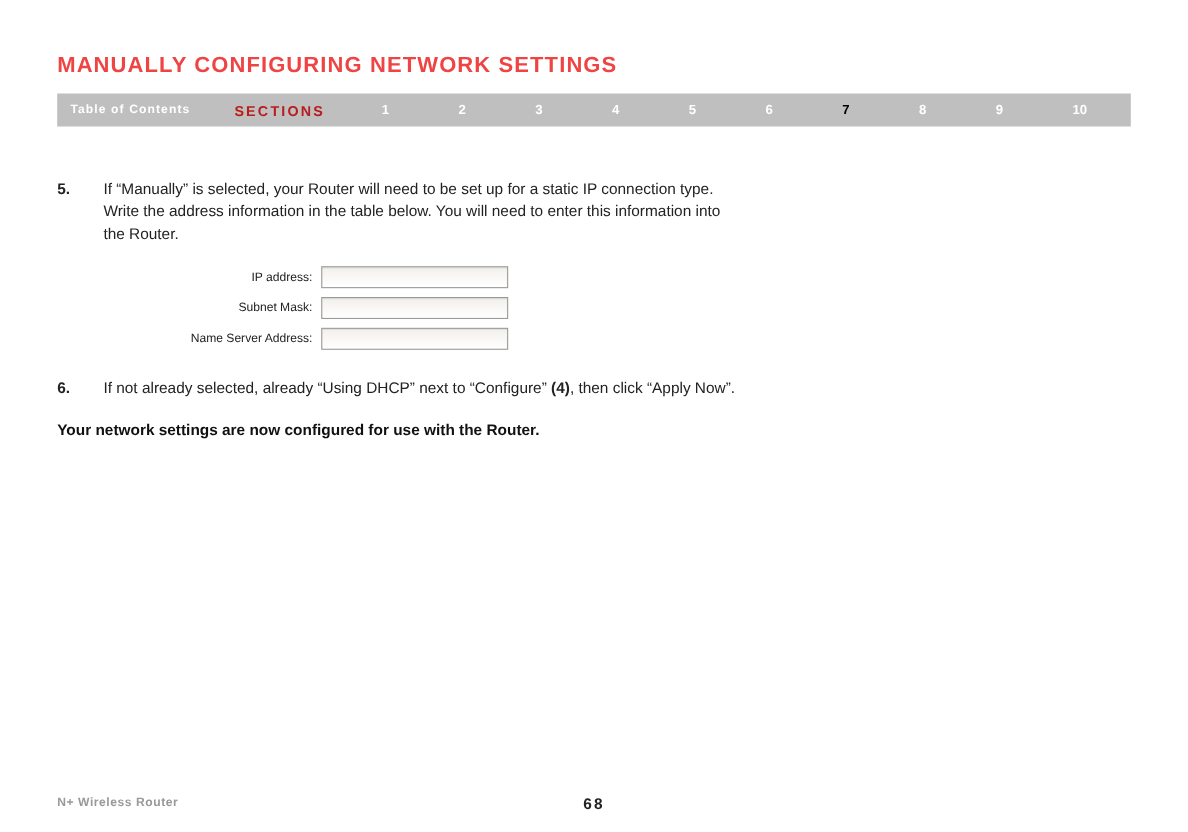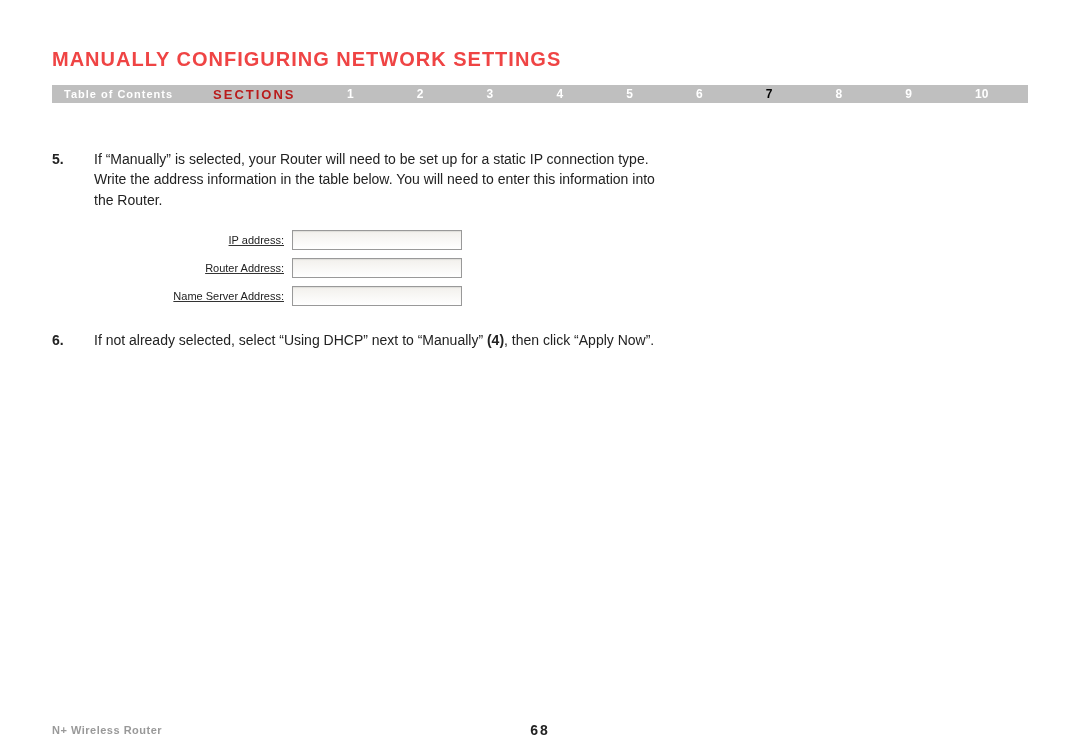--- a/index.html
+++ b/index.html
@@ -17,21 +17,21 @@
       font-weight: bold;
       letter-spacing: 1px;
       color: #ef4444;
       text-transform: uppercase;
       margin-bottom: 14px;
     }
     .nav-bar {
       display: flex;
       align-items: center;
       background: #bfbfbf;
-      height: 18px;
+      height: 30px;
       font-size: 11px;
       color: #fff;
       width: 100%;
     }
     .toc {
       font-weight: bold;
       letter-spacing: 1px;
       padding: 0 12px;
       color: #fff;
       flex: 0 0 auto;
@@ -69,21 +69,20 @@
       margin-bottom: 20px;
     }
     .step-num { font-weight: bold; min-width: 28px; }
     .form-block {
       margin: 18px 0 24px 90px;
     }
     .form-row {
       display: flex;
       align-items: center;
       margin-bottom: 8px;
-      text-decoration: underline;
     }
     .form-label {
       width: 150px;
       text-align: right;
       font-size: 11px;
       color: #222;
       padding-right: 8px;
     }
     .form-field {
       width: 170px;
@@ -148,36 +147,37 @@
     <div class="step-num">5.</div>
     <div class="step-text">If “Manually” is selected, your Router will need to be set up for a static IP connection type. Write the address information in the table below. You will need to enter this information into the Router.</div>
   </div>
 
   <div class="form-block">
     <div class="form-row">
       <div class="form-label">IP address:</div>
       <div class="form-field"></div>
     </div>
     <div class="form-row">
-      <div class="form-label">Router Address:</div>
+      <div class="form-label">Subnet Mask:</div>
       <div class="form-field"></div>
     </div>
     <div class="form-row">
       <div class="form-label">Name Server Address:</div>
       <div class="form-field"></div>
     </div>
   </div>
 
   <div class="step">
     <div class="step-num">6.</div>
     <div class="step-text">
-      <span>If not already selected, select “Using DHCP” next to “Manually” </span><b>(4)</b><span>, then click “Apply Now”.</span>
+      <span>If not already selected, already “Using DHCP” next to “Configure” </span><b>(4)</b><span>, then click “Apply Now”.</span>
     </div>
   </div>
 
+  <div class="bold-line">Your network settings are now configured for use with the Router.</div>
 
 </div>
 
 <div class="footer">
   <span class="footer-left">N+ Wireless Router</span>
   <span class="page-number">68</span>
   <span></span>
 </div>
 
 </body></html>

